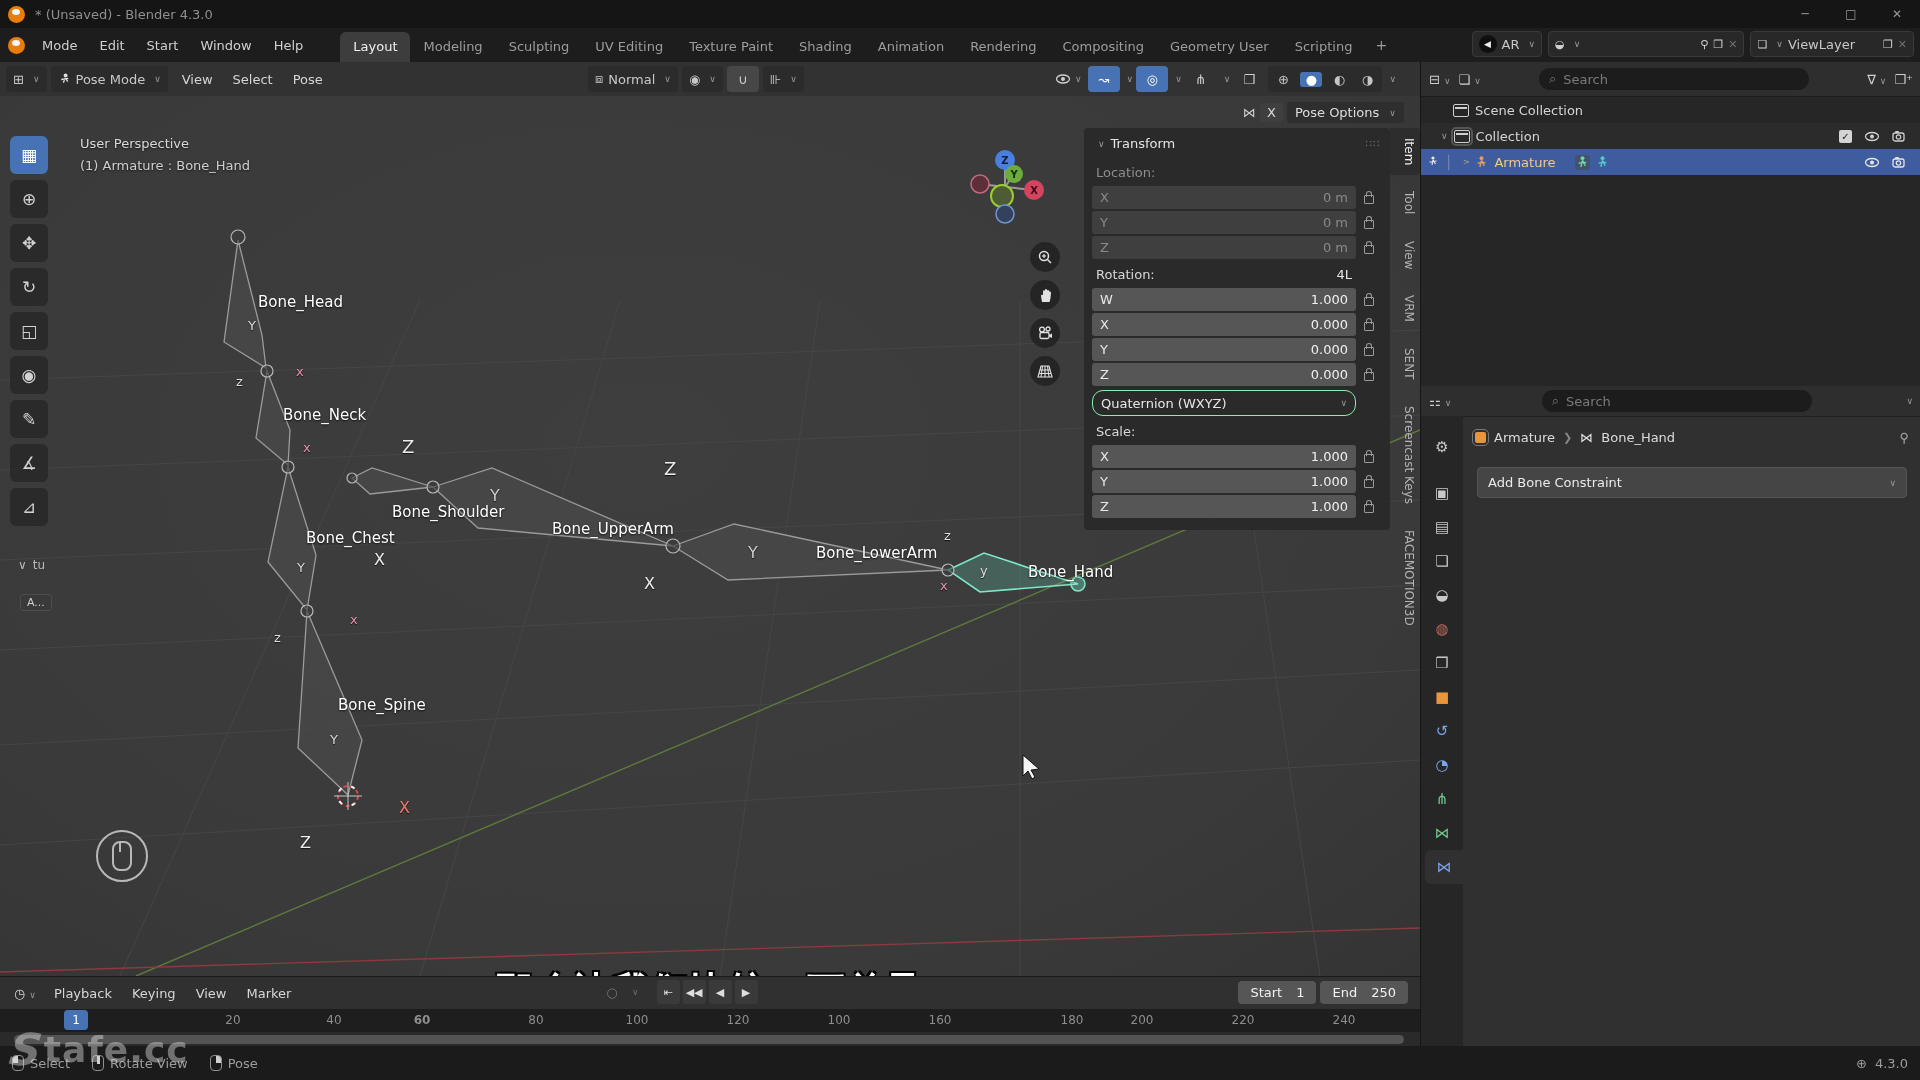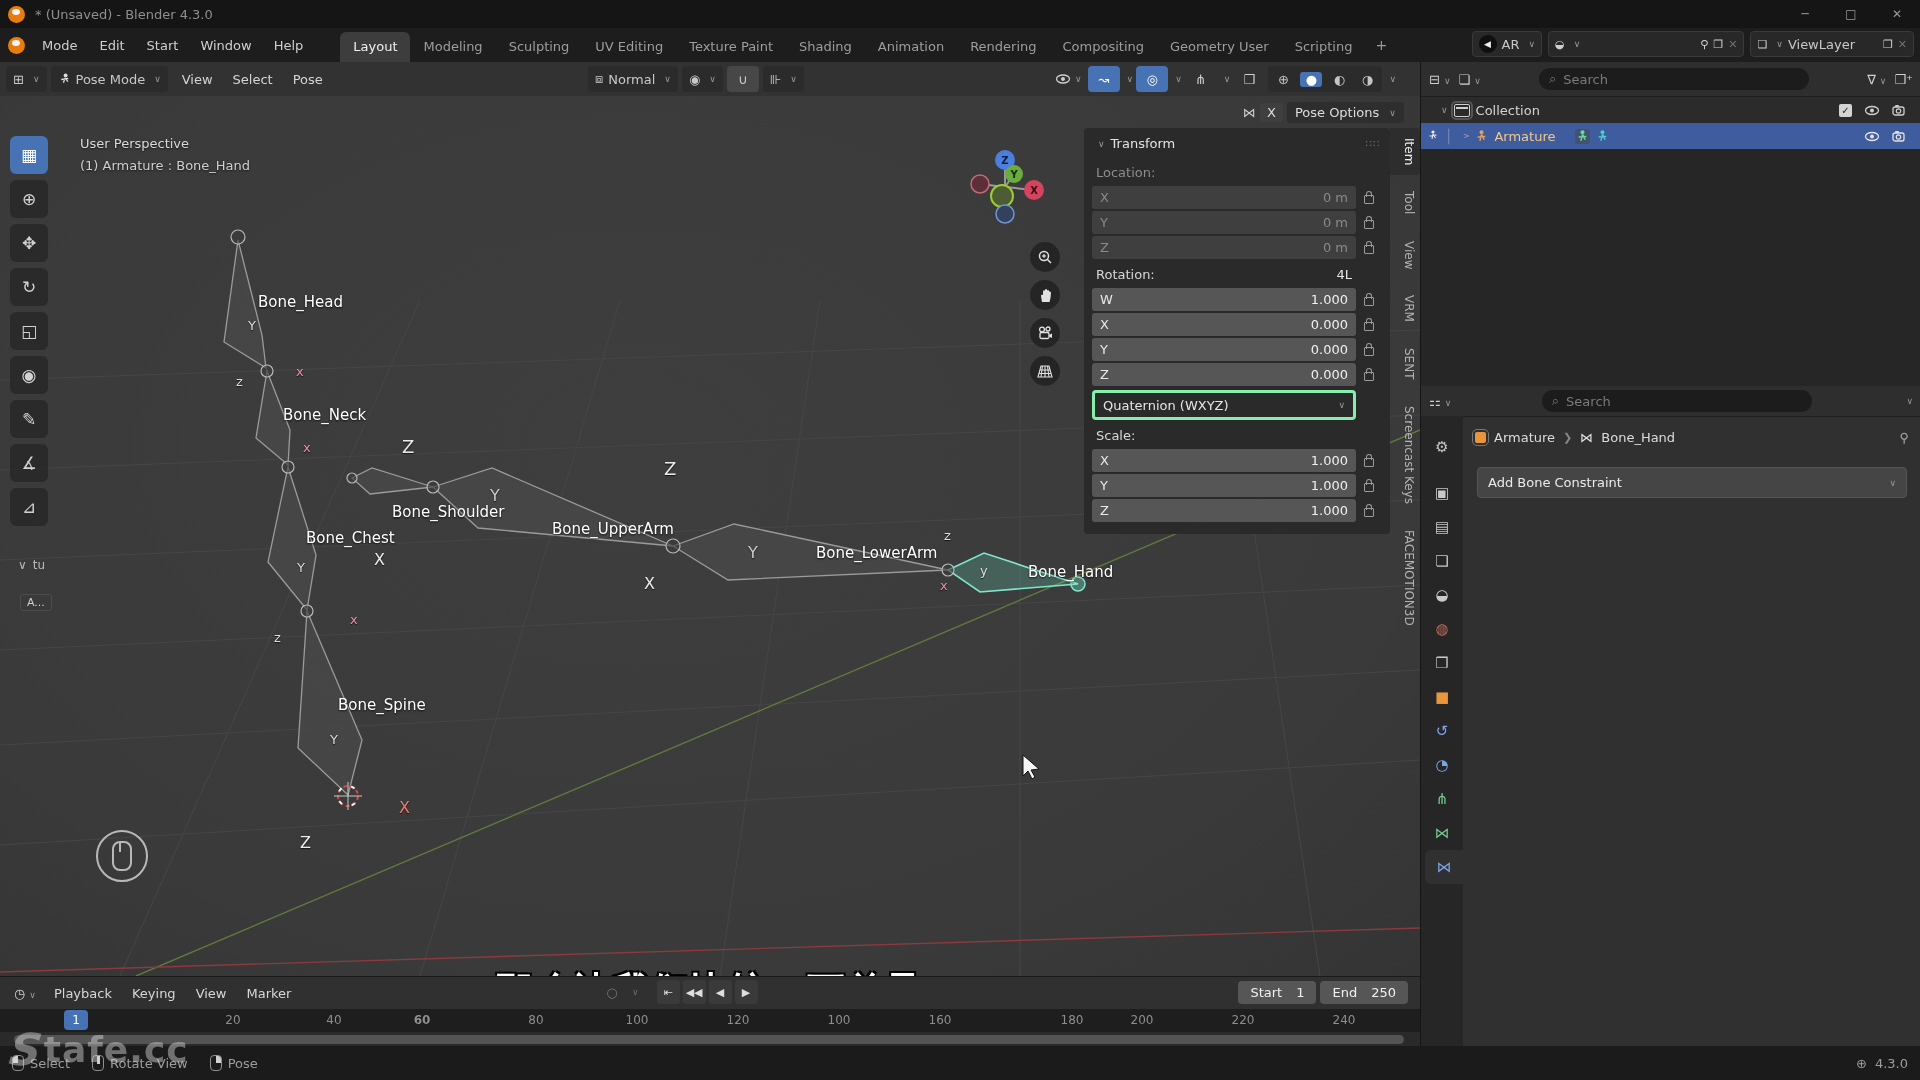--- a/index.html
+++ b/index.html
@@ -68,21 +68,21 @@
   .badge4l{margin-left:auto;color:#e6e6e6;padding-right:28px;}
   .frow{display:flex;align-items:center;margin:2px 0;}
   .fbox{flex:1;display:flex;align-items:center;height:23px;background:#565656;border-radius:3px;padding:0 8px;color:#f0f0f0;}
   .fbox .axis{width:20px;color:#e8e8e8;}
   .fbox .val{margin-left:auto;}
   .frow.disabled .fbox{background:#3f3f3f;color:#8a8a8a;}
   .frow.disabled .fbox .axis{color:#8a8a8a;}
   .lockwrap{width:26px;display:flex;justify-content:center;}
   .lock{width:8px;height:7px;border:1px solid #9a9a9a;border-radius:1px;position:relative;margin-top:4px;}
   .lock::before{content:"";position:absolute;top:-5px;left:1px;width:4px;height:5px;border:1px solid #9a9a9a;border-bottom:none;border-radius:3px 3px 0 0;}
-  .np-dd{display:flex;align-items:center;height:24px;background:#2a2a2a;border:3px solid #86efac;border-radius:4px;margin:4px 0 2px 0;padding:0 8px;color:#e6e6e6;}
+  .np-dd{display:flex;align-items:center;height:24px;background:#2a2a2a;border:1px solid #86efac;border-radius:11px;margin:4px 0 2px 0;padding:0 8px;color:#e6e6e6;}
   .np-dd .chev{margin-left:auto;}
   
   .side-tabs{position:absolute;left:1390px;top:128px;width:30px;display:flex;flex-direction:column;gap:6px;}
   .side-tab{writing-mode:vertical-rl;padding:10px 4px;color:#b4b4b4;font-size:12px;border-radius:0 4px 4px 0;background:transparent;text-align:center;}
   .side-tab.active{background:#2d2d2d;color:#ececec;}
   
   .outliner{position:absolute;left:1420px;top:62px;width:500px;height:324px;background:#262626;border-left:1px solid #151515;border-bottom:2px solid #151515;}
   .ol-header{height:34px;background:#2e2e2e;display:flex;align-items:center;padding:0 8px;gap:8px;border-bottom:1px solid #1c1c1c;}
   .search{display:flex;align-items:center;background:#1c1c1c;border-radius:12px;height:22px;padding:0 10px;gap:7px;color:#7a7a7a;flex:1;max-width:250px;margin:0 auto;}
   .ol-row{height:26px;display:flex;align-items:center;padding:0 6px;gap:6px;color:#d4d4d4;}
@@ -557,20 +557,24 @@
     <div class="ol-header">
       <span style="color:#cfcfcf;">⊟<span class="chev">∨</span></span>
       <span style="color:#cfcfcf;">❏<span class="chev">∨</span></span>
       <div class="search">
         <span>⌕</span>
         <span>Search</span>
       </div>
       <span style="color:#cfcfcf;">∇<span class="chev">∨</span></span>
       <span style="color:#cfcfcf;">❒⁺</span>
     </div>
+    <div class="ol-row" style="padding-left:32px;">
+      <span class="boxicon"></span>
+      <span>Scene Collection</span>
+    </div>
     <div class="ol-row alt" style="padding-left:16px;">
       <span class="chev">∨</span>
       <span class="boxicon hl"></span>
       <span>Collection</span>
       <span class="ol-right">
         <span class="chk">✓</span>
         <svg width="16" height="11" viewBox="0 0 16 11">
             <ellipse cx="8" cy="5.5" rx="6.5" ry="4" fill="none" stroke="#cfcfcf" stroke-width="1.3"></ellipse>
             <circle cx="8" cy="5.5" r="2" fill="#cfcfcf"></circle>
           </svg>

